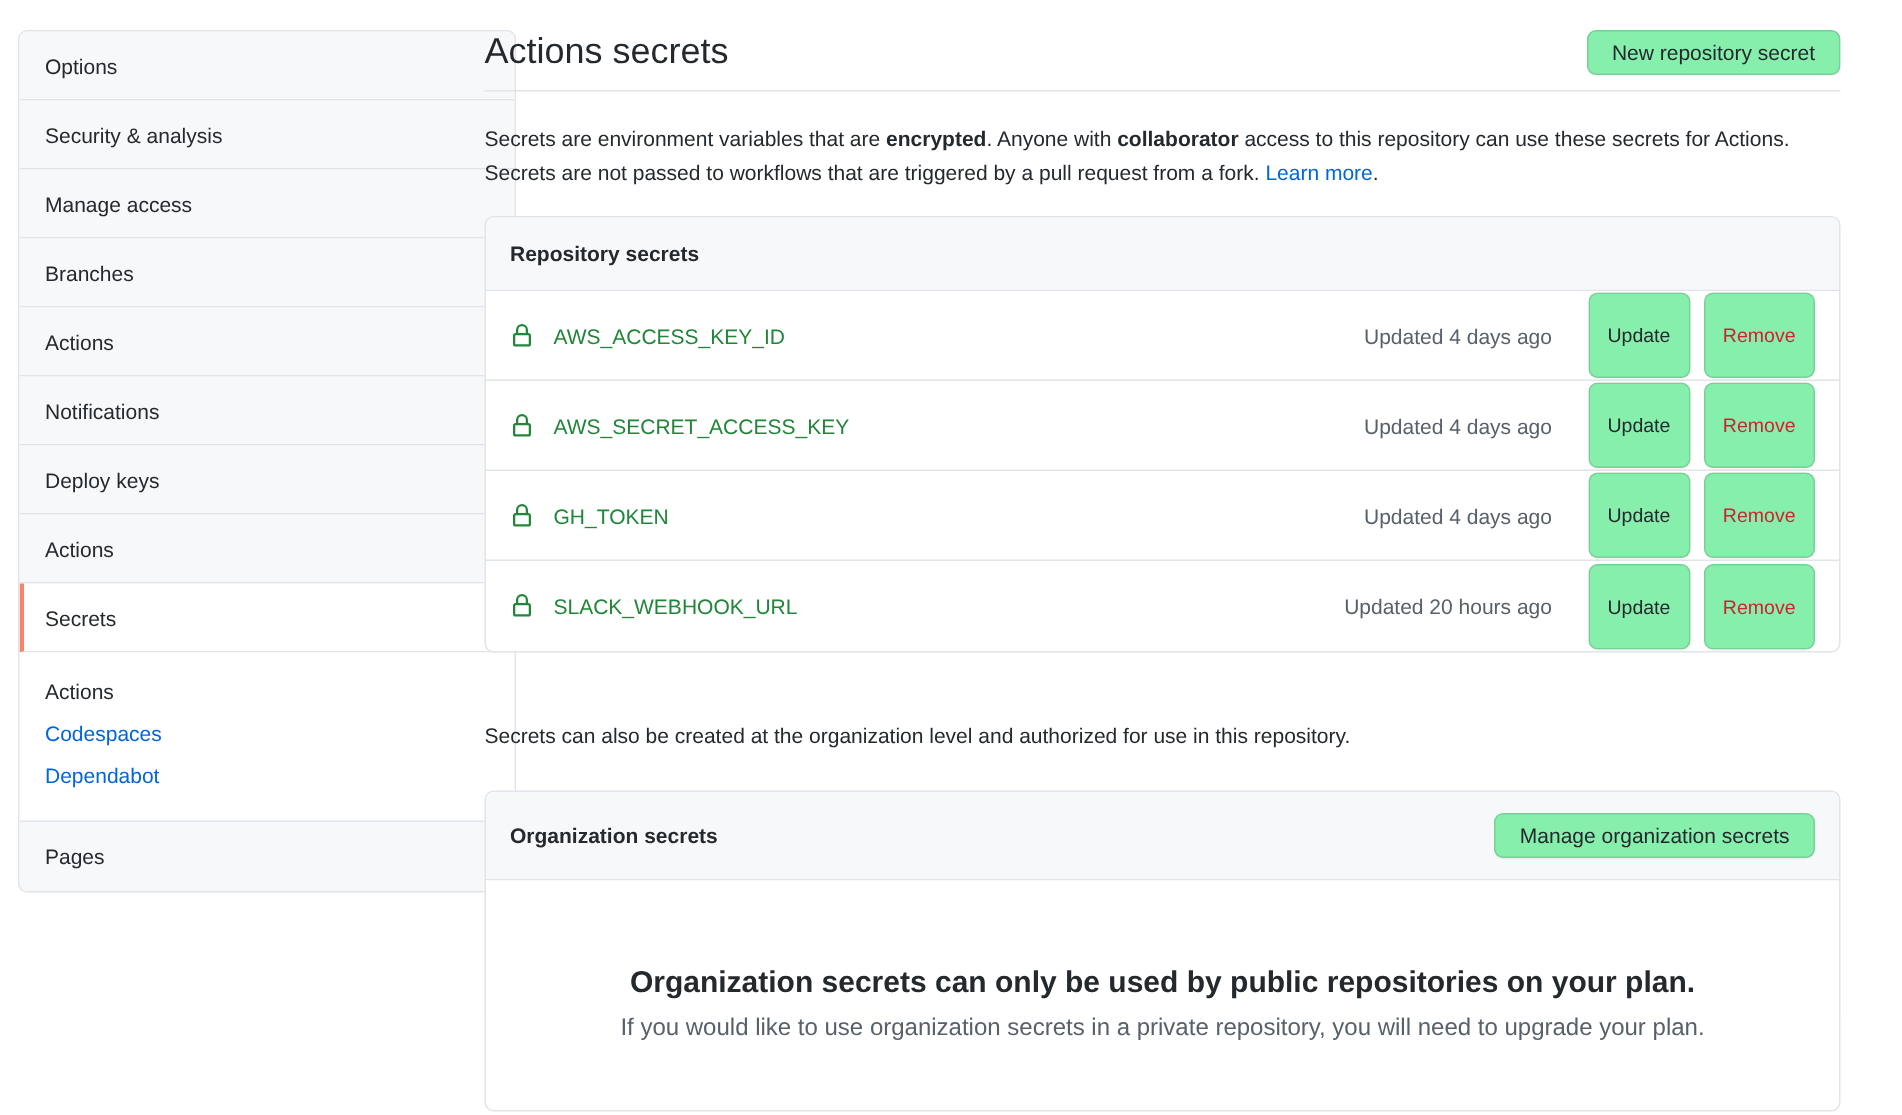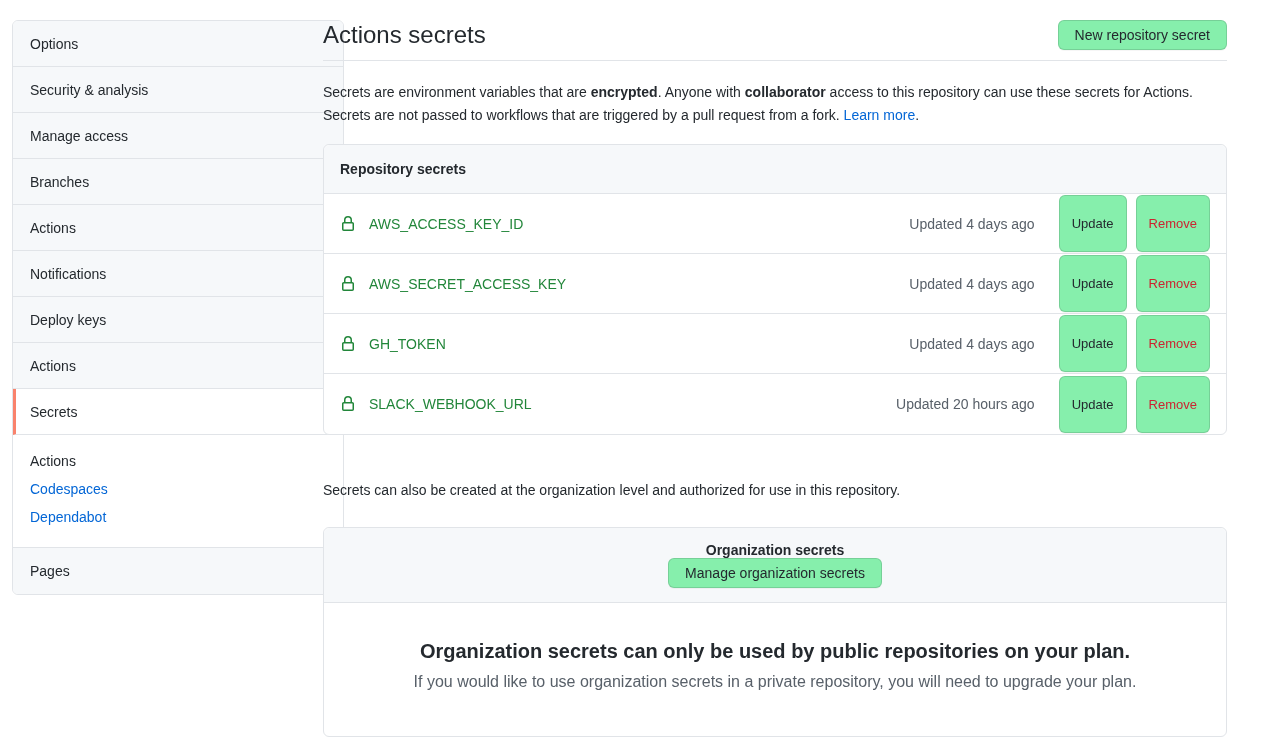--- a/index.html
+++ b/index.html
@@ -107,21 +107,20 @@
     border-radius: 6px 6px 0 0;
     padding: 16px;
     font-weight: 600;
     font-size: 14px;
   }
   .box-header.with-btn {
     display: flex;
     justify-content: space-between;
     align-items: center;
     padding: 14px 16px;
-    flex-direction: column;
   }
 
   .secret-row {
     display: flex;
     align-items: center;
     height: 60px;
     padding: 0 16px;
     border-bottom: 1px solid #e1e4e8;
   }
   .secret-row:last-child { border-bottom: none; }
@@ -141,20 +140,21 @@
   .org-note { margin: 45px 0 26px 0; line-height: 1.5; }
 
   .blankslate {
     text-align: center;
     padding: 37px 40px 45px 40px;
   }
   .blankslate-title {
     font-size: 20px;
     font-weight: 700;
     margin-bottom: 10px;
+    margin-top: 20px;
   }
   .blankslate-text {
     font-size: 16px;
     color: #586069;
   }
 </style>
 </head>
 <body>
 
 <aside class="sidebar">

